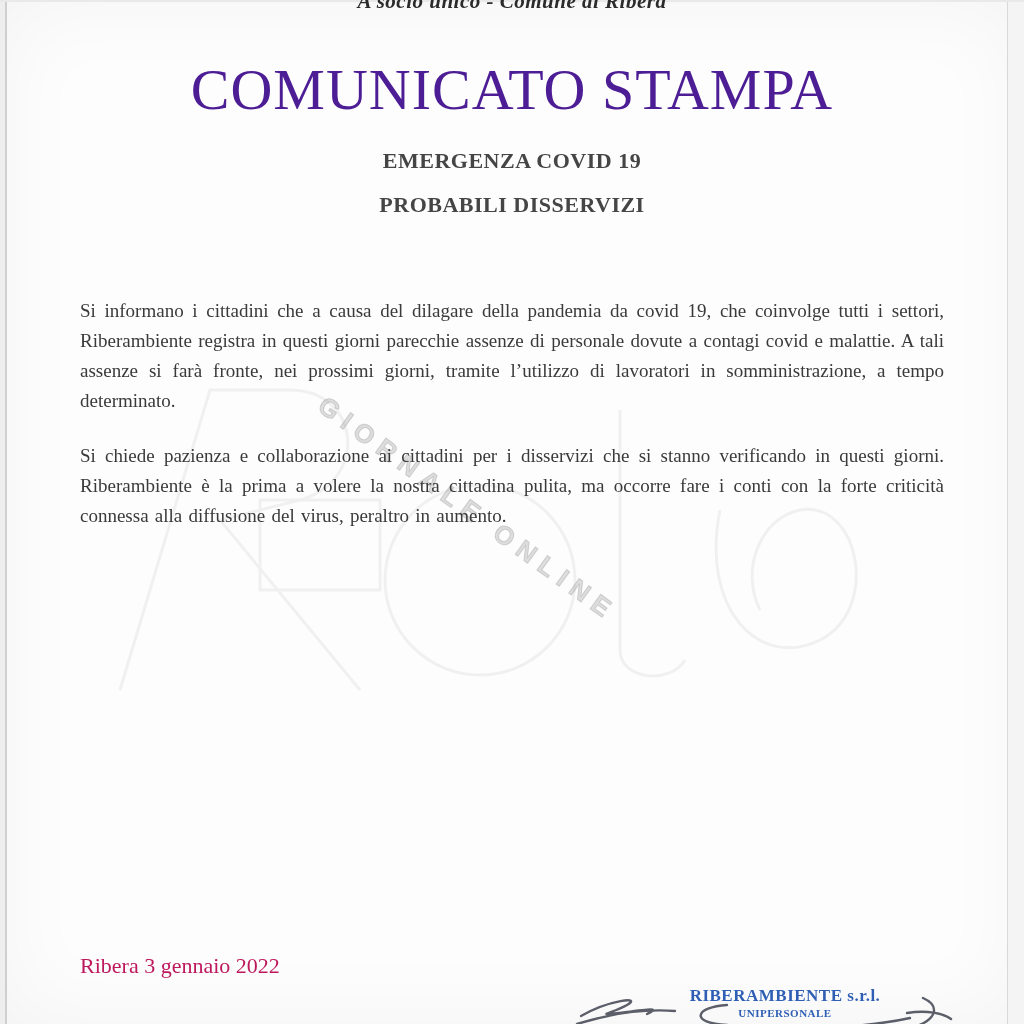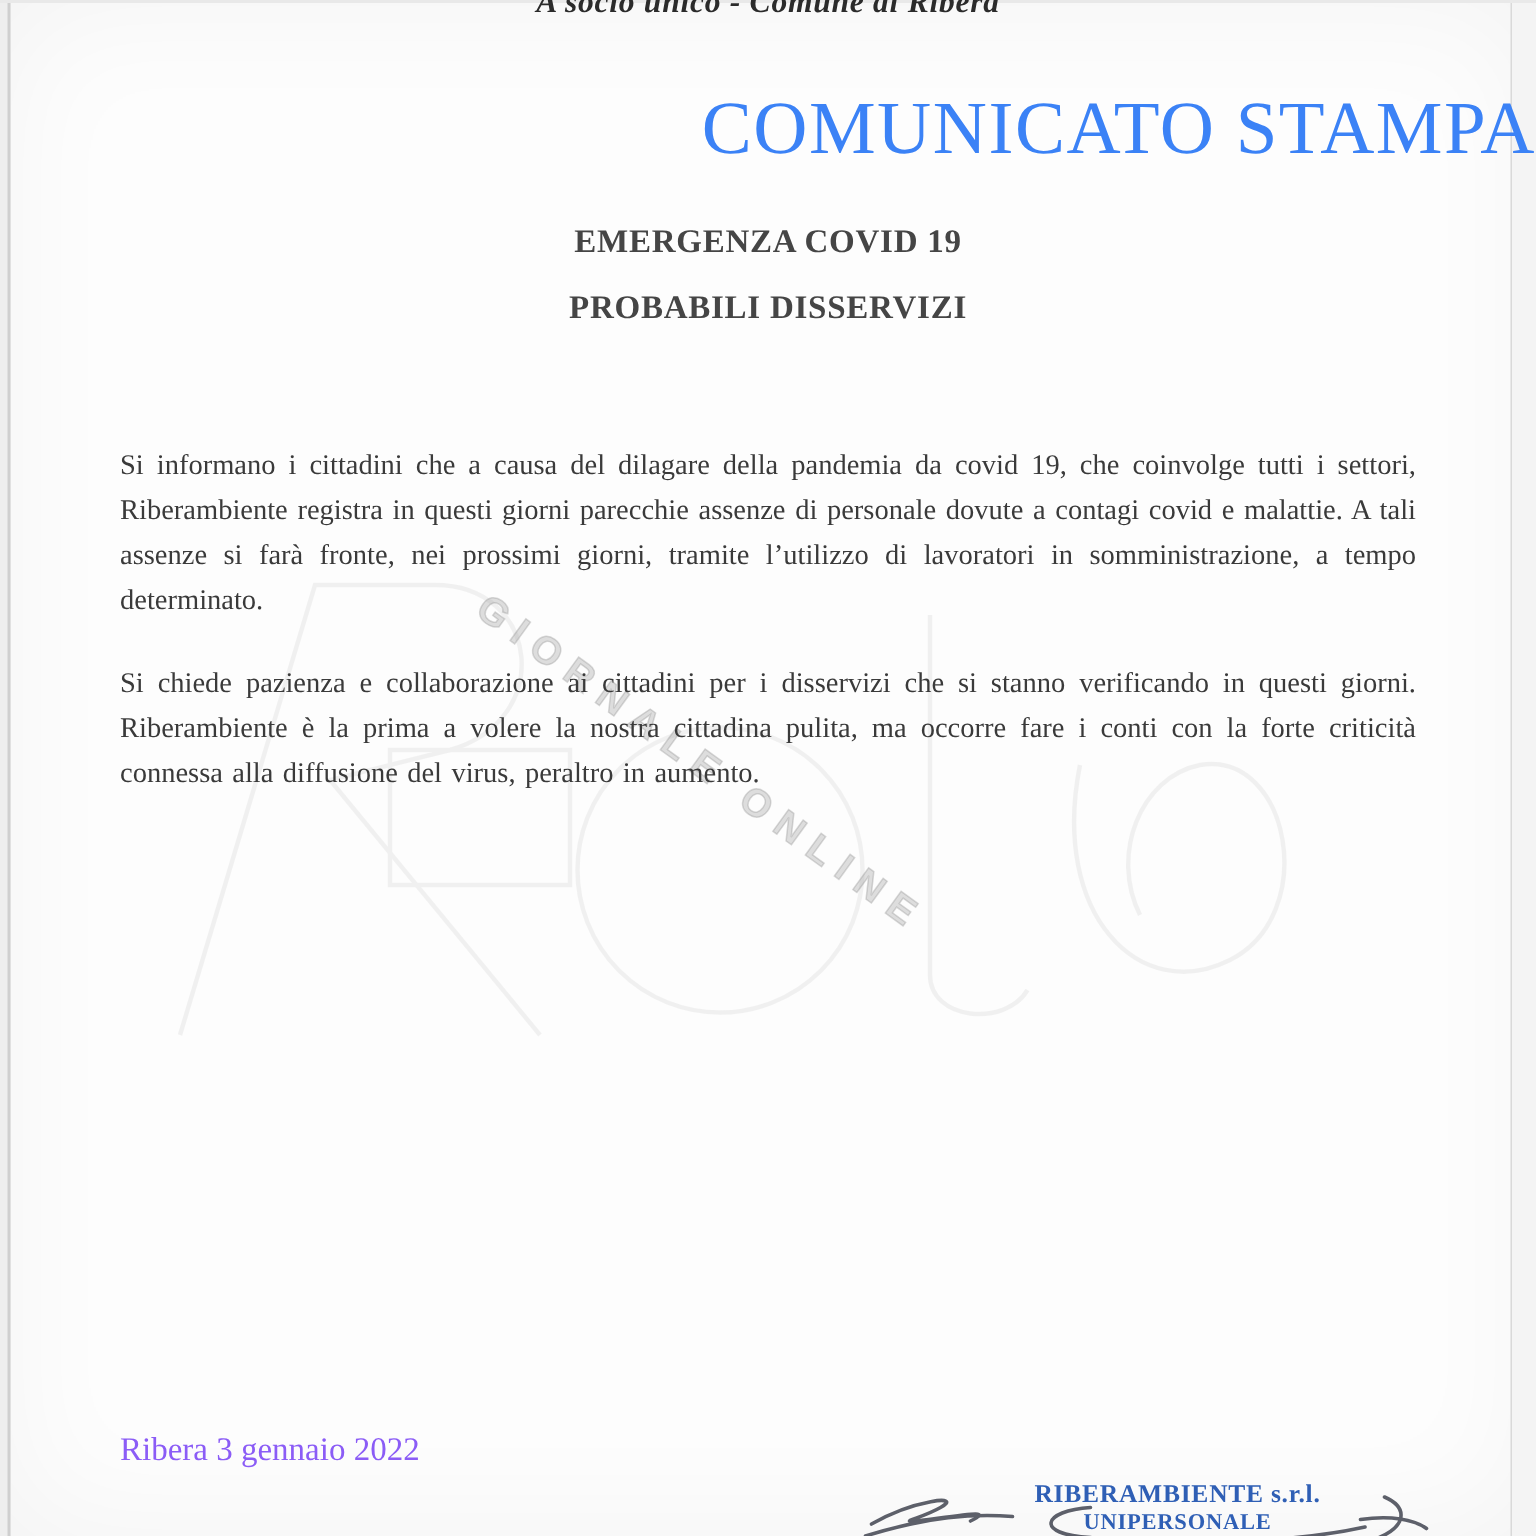--- a/index.html
+++ b/index.html
@@ -18,41 +18,41 @@
 
   
   .letterhead{
     position:absolute;top:-11px;left:0;right:0;
     text-align:center;
     font-style:italic;font-weight:bold;font-size:21px;
     color:#2b2b2b;letter-spacing:.5px;
   }
   .title{
     position:absolute;top:56px;left:0;right:0;
-    text-align:right;
-    font-size:50px;color:#3b82f6;letter-spacing:1px;
+    text-align:center;
+    font-size:58px;color:#4c1d95;letter-spacing:1px;
     font-weight:normal;
   }
   .subtitles{position:absolute;top:139px;left:0;right:0;text-align:center;}
   .subtitle{
     height:44px;line-height:44px;
     font-size:22px;font-weight:bold;color:#454545;letter-spacing:.5px;
   }
 
   .doc-body{
     position:absolute;left:80px;width:864px;top:296px;
     font-size:19px;line-height:30px;
     text-align:justify;color:#3a3a3a;
     word-spacing:1.5px;
   }
   .doc-body p{margin:0 0 25px 0;}
 
   .date-line{
     position:absolute;left:80px;top:953px;
-    font-size:22px;color:#8b5cf6;
+    font-size:22px;color:#be185d;
   }
 
   
   .wm-diagonal{
     position:absolute;left:330px;top:390px;
     transform:rotate(36deg);transform-origin:0 0;
     font-family:"Liberation Sans", sans-serif;
     font-size:26px;font-weight:bold;letter-spacing:8px;
     color:rgba(160,160,160,.35);
     -webkit-text-stroke:1px rgba(150,150,150,.35);
@@ -62,21 +62,21 @@
   .wm-logo{position:absolute;left:60px;top:350px;opacity:.10;pointer-events:none;}
 
   
   .stamp{
     position:absolute;left:640px;top:986px;width:290px;
     text-align:center;
     font-family:Liberation Serif, serif;
     color:#2f5fb5;
   }
   .stamp-company{font-size:17px;font-weight:bold;letter-spacing:.5px;filter:blur(.3px);}
-  .stamp-sub{font-size:15px;font-weight:bold;letter-spacing:.5px;margin-top:1px;filter:blur(.3px);}
+  .stamp-sub{font-size:11px;font-weight:bold;letter-spacing:.5px;margin-top:1px;filter:blur(.3px);}
   .signature{position:absolute;left:575px;top:992px;}
 </style>
 </head>
 <body>
 
 <div class="page">
 
   <div class="edge-left"></div>
   <div class="edge-right"></div>
   <div class="edge-top"></div>

